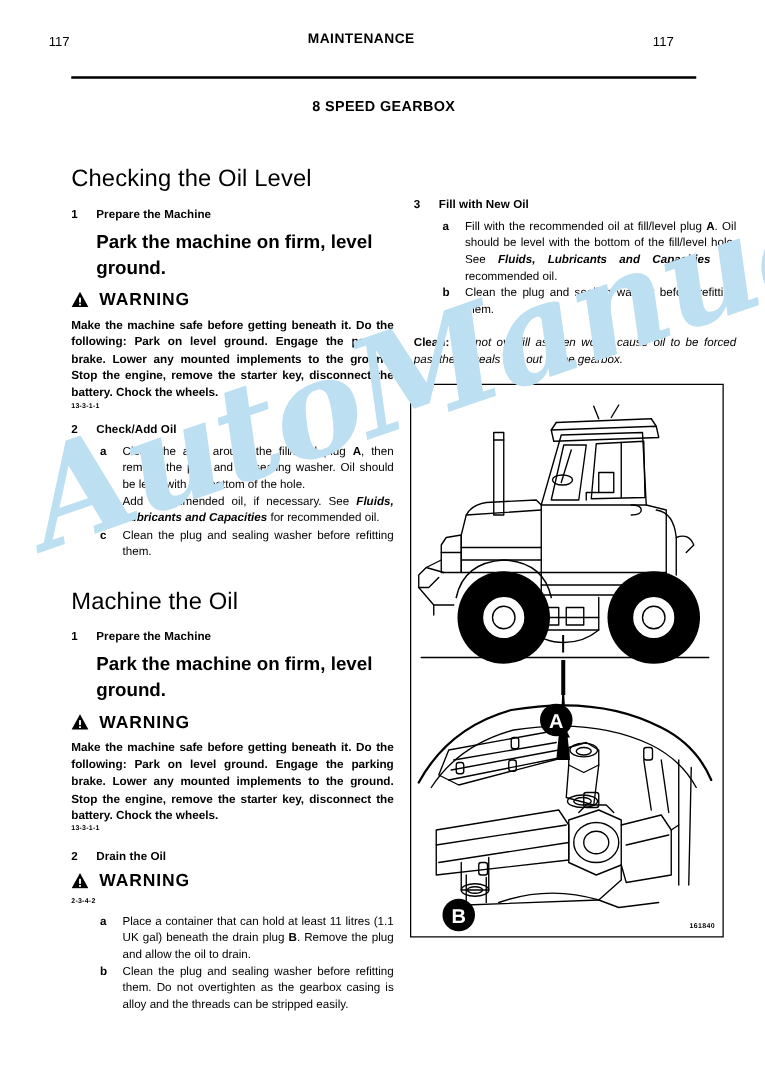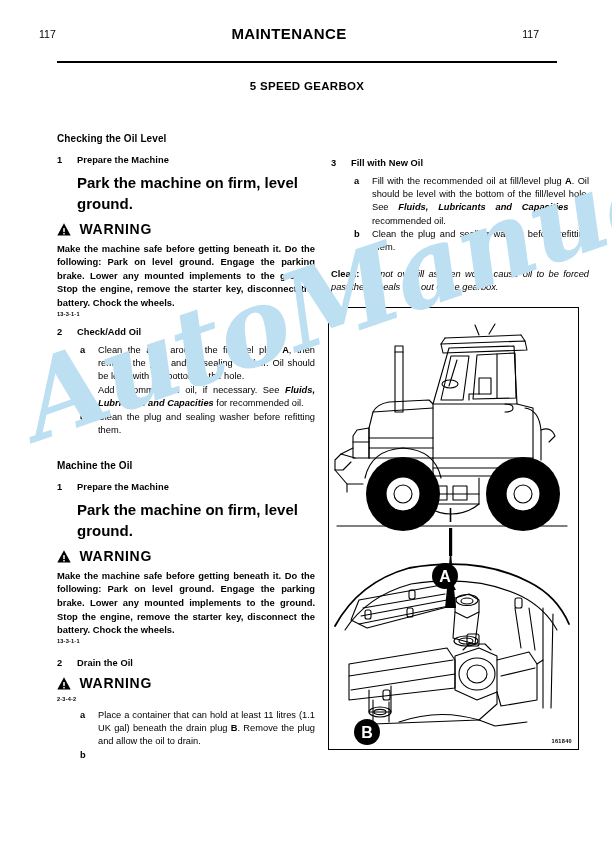--- a/index.html
+++ b/index.html
@@ -71,21 +71,21 @@
     position: absolute;
     right: 0; top: 3px;
     font-size: 10.5px;
     font-weight: 400;
   }
   #header .doc-title {
     position: absolute;
     left: 0; right: 0;
     top: 0;
     text-align: center;
-    font-size: 15px;
+    font-size: 11px;
     font-weight: 700;
     letter-spacing: 0.4px;
   }
   #header-rule {
     position: absolute;
     left: 57px;
     top: 61px;
     width: 500px;
     height: 2.2px;
     background: #000;
@@ -105,22 +105,22 @@
   .col {
     position: absolute;
     width: 258px;
   }
   #col-left  { left: 57px;  top: 133px; }
   #col-right { left: 331px; top: 158px; }
 
   
   h2.sec-head {
     margin: 0 0 11px 0;
-    font-size: 10px;
-    font-weight: 700;
+    font-size: 19px;
+    font-weight: 400;
     letter-spacing: 0.1px;
   }
   .numitem {
     position: relative;
     margin: 0 0 7px 0;
     padding-left: 20px;
     font-size: 9.3px;
     font-weight: 700;
     letter-spacing: 0.05px;
   }
@@ -230,21 +230,21 @@
 </div>
 
 <div id="page">
 
   <div id="header">
     <span class="pg-left">117</span>
     <span class="doc-title">MAINTENANCE</span>
     <span class="pg-right">117</span>
   </div>
   <div id="header-rule"></div>
-  <div id="section-title">5 SPEED GEARBOX</div>
+  <div id="section-title">8 SPEED GEARBOX</div>
 
   <div class="col" id="col-left">
 
     <h2 class="sec-head">Checking the Oil Level</h2>
 
     <div class="numitem">
       <span class="num">1</span>
       <span>Prepare the Machine</span>
     </div>
     <p class="bodytext">Park the machine on firm, level ground.</p>
@@ -319,20 +319,21 @@
     </div>
     <div class="refcode" style="margin-bottom:7px;">2-3-4-2</div>
 
     <ul class="alpha">
       <li>
         <span class="ltr">a</span>
         <span>Place a container that can hold at least 11 litres (1.1 UK gal) beneath the drain plug </span><b>B</b><span>. Remove the plug and allow the oil to drain.</span>
       </li>
       <li>
         <span class="ltr">b</span>
+        <span>Clean the plug and sealing washer before refitting them. Do not overtighten as the gearbox casing is alloy and the threads can be stripped easily.</span>
       </li>
     </ul>
   </div>
 
   <div class="col" id="col-right">
     <div class="numitem">
       <span class="num">3</span>
       <span>Fill with New Oil</span>
     </div>
     <ul class="alpha">

